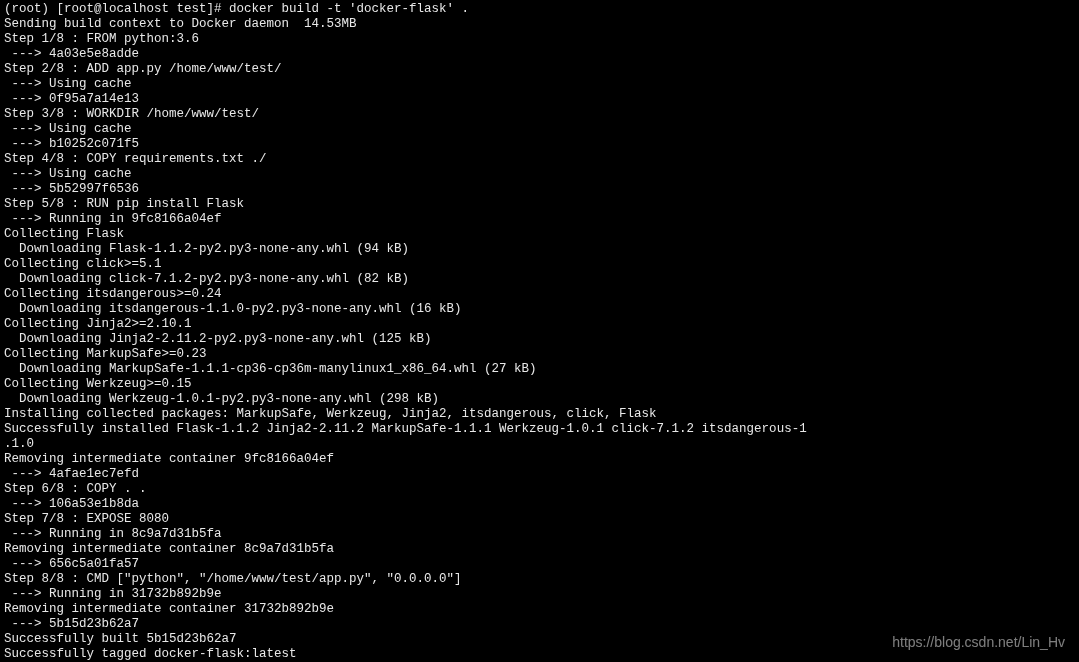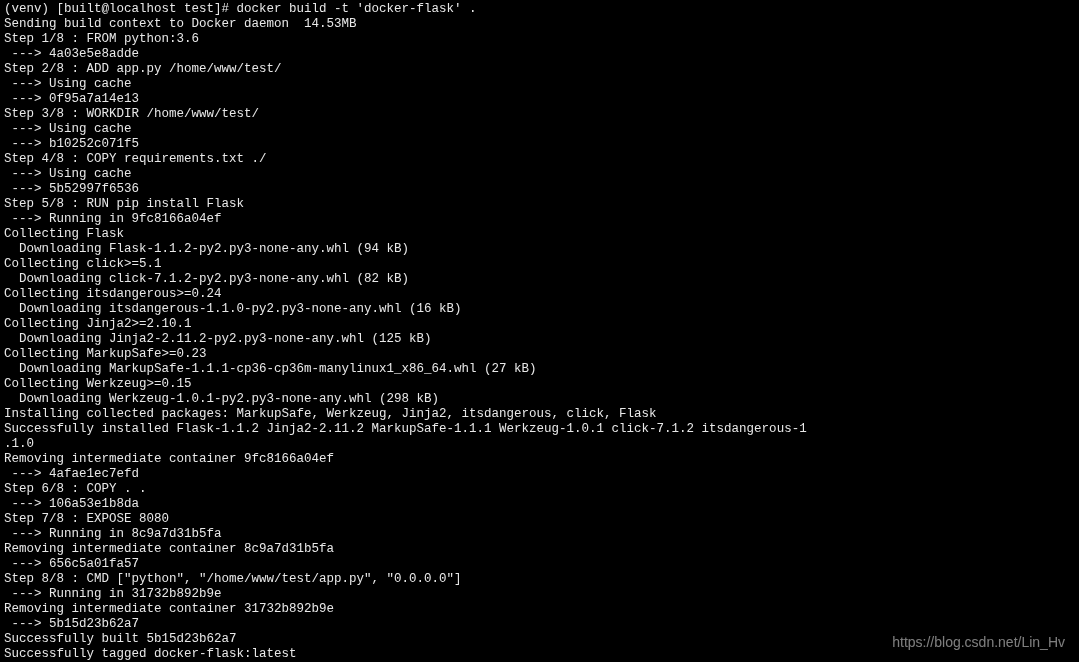--- a/index.html
+++ b/index.html
@@ -25,21 +25,21 @@
     right: 14px;
     color: rgba(230,230,230,0.55);
     font-family: Arial, sans-serif;
     font-size: 14px;
     pointer-events: none;
   }
 </style>
 </head>
 <body>
 
-<div class="terminal"><span>(venv) [built@localhost test]# </span><span>docker build -t 'docker-flask' .</span>
+<div class="terminal"><span>(root) [root@localhost test]# </span><span>docker build -t 'docker-flask' .</span>
 <span id="lines-container">Sending build context to Docker daemon  14.53MB
 Step 1/8 : FROM python:3.6
  ---&gt; 4a03e5e8adde
 Step 2/8 : ADD app.py /home/www/test/
  ---&gt; Using cache
  ---&gt; 0f95a7a14e13
 Step 3/8 : WORKDIR /home/www/test/
  ---&gt; Using cache
  ---&gt; b10252c071f5
 Step 4/8 : COPY requirements.txt ./

